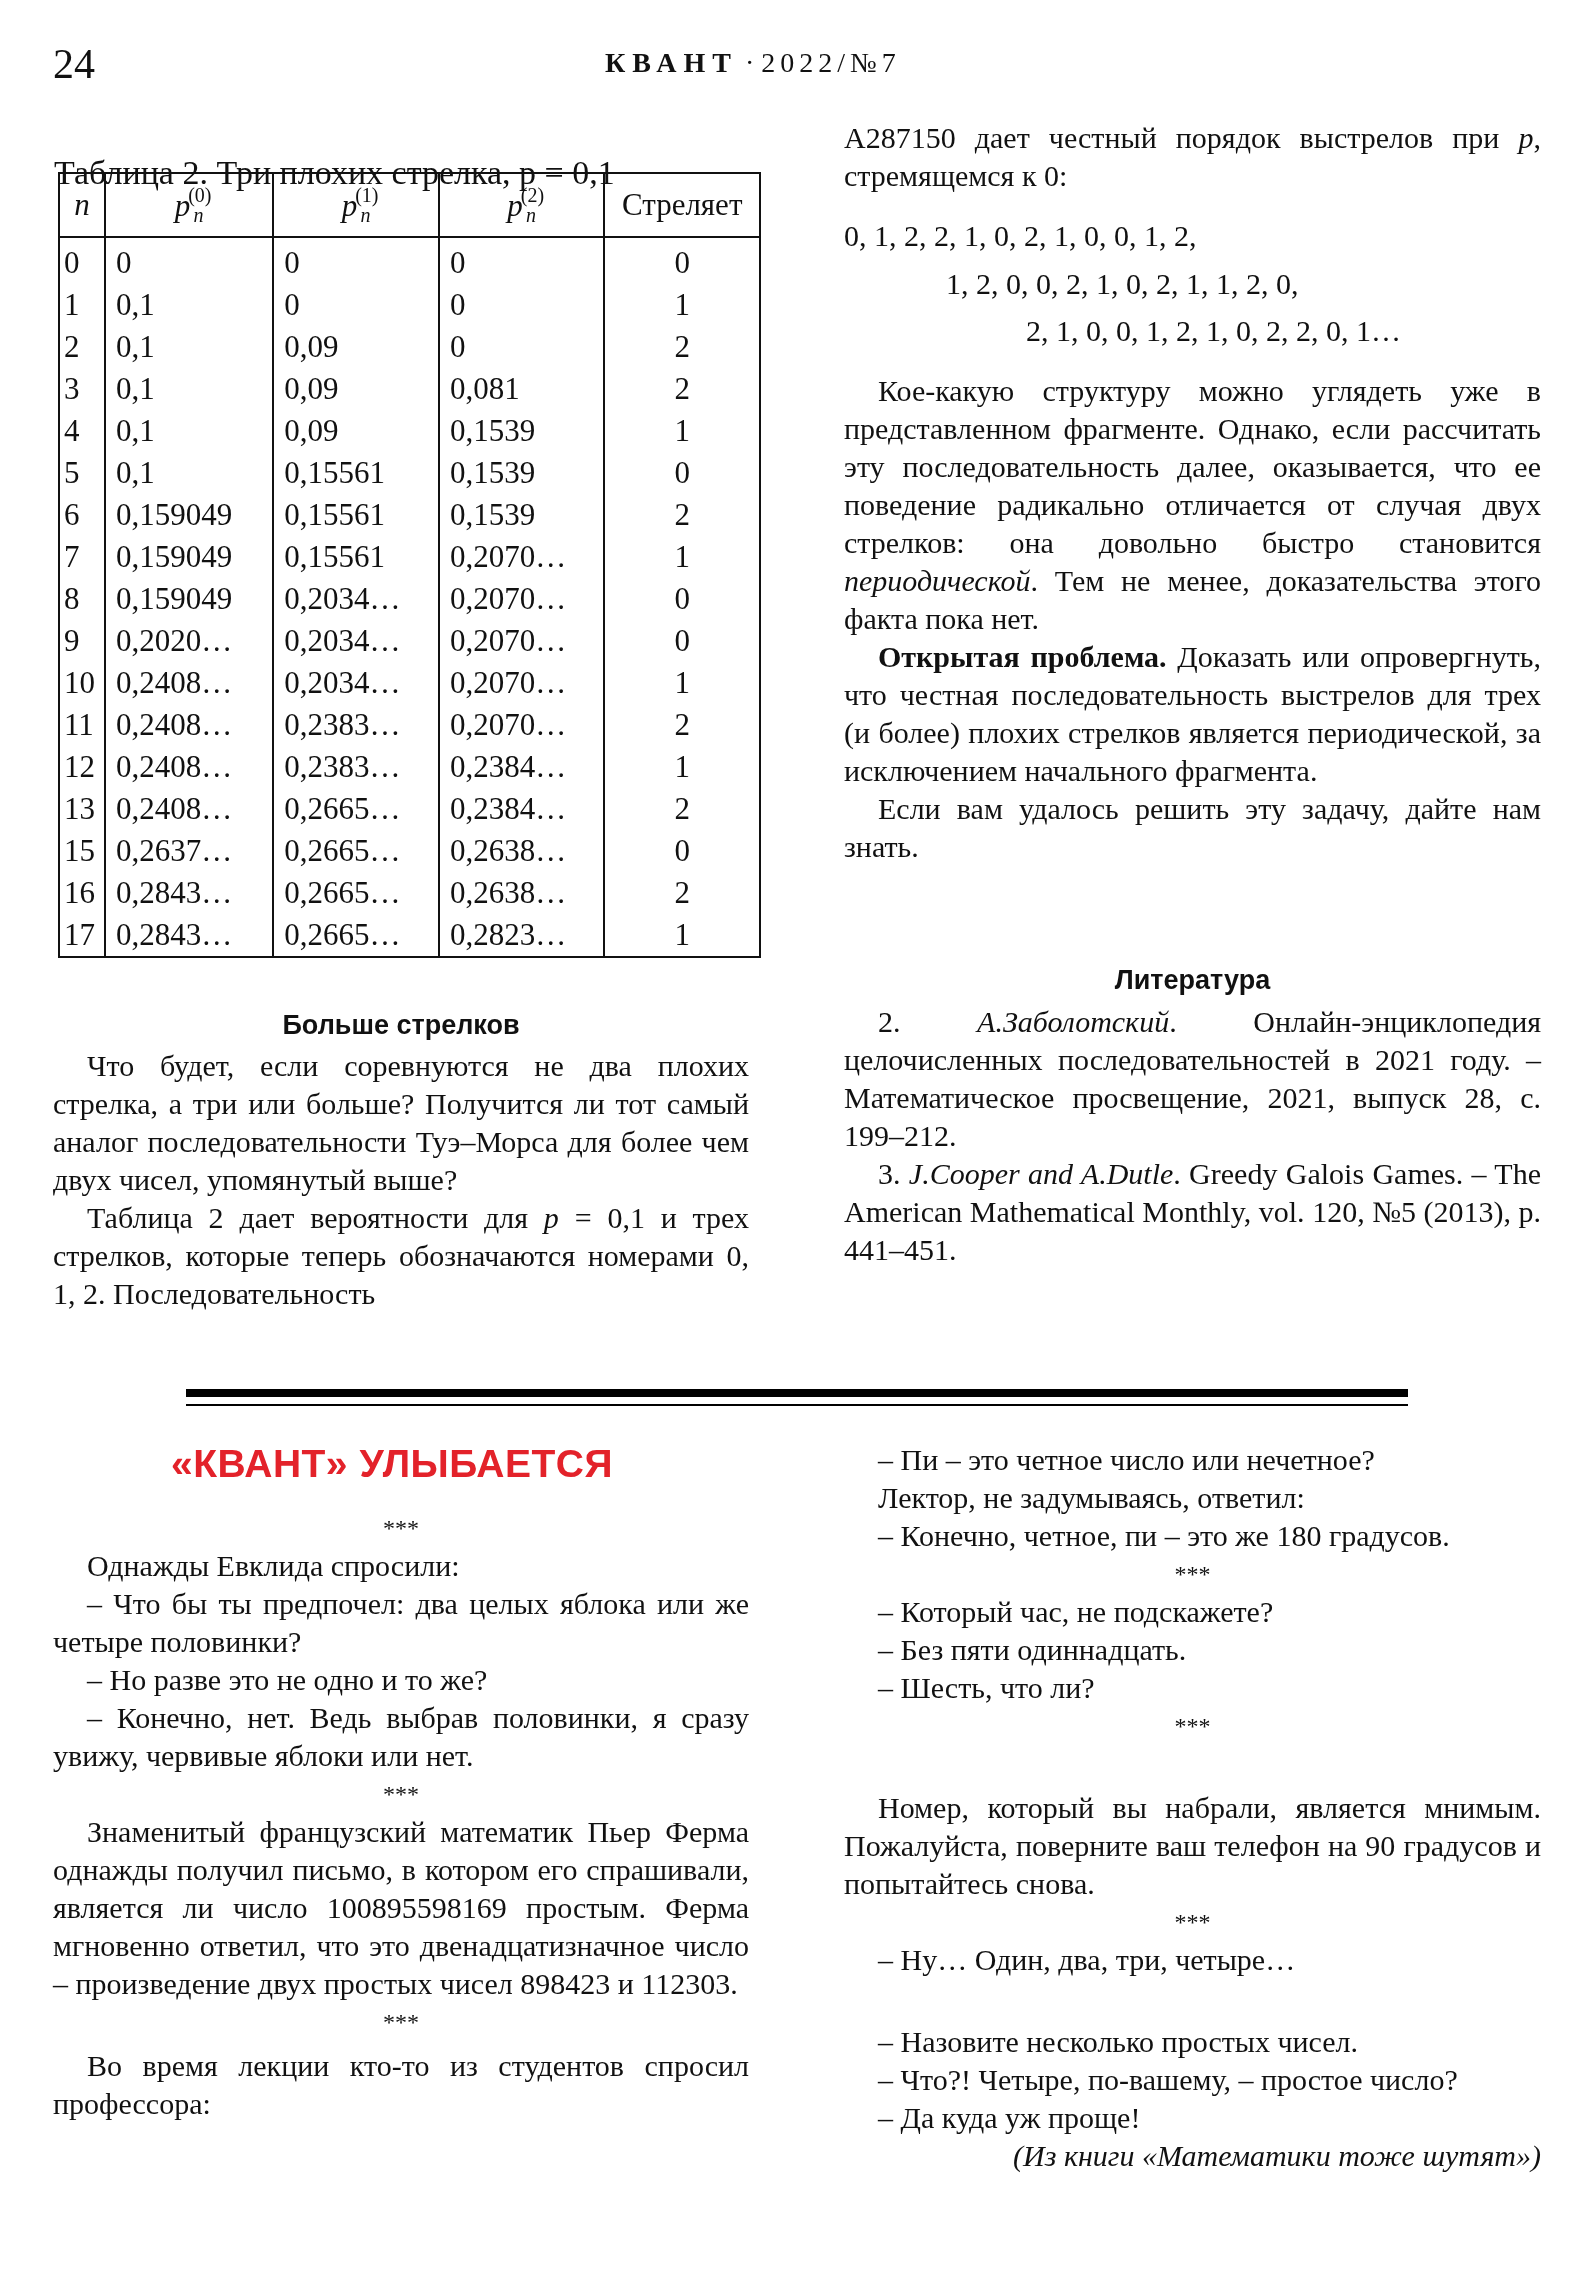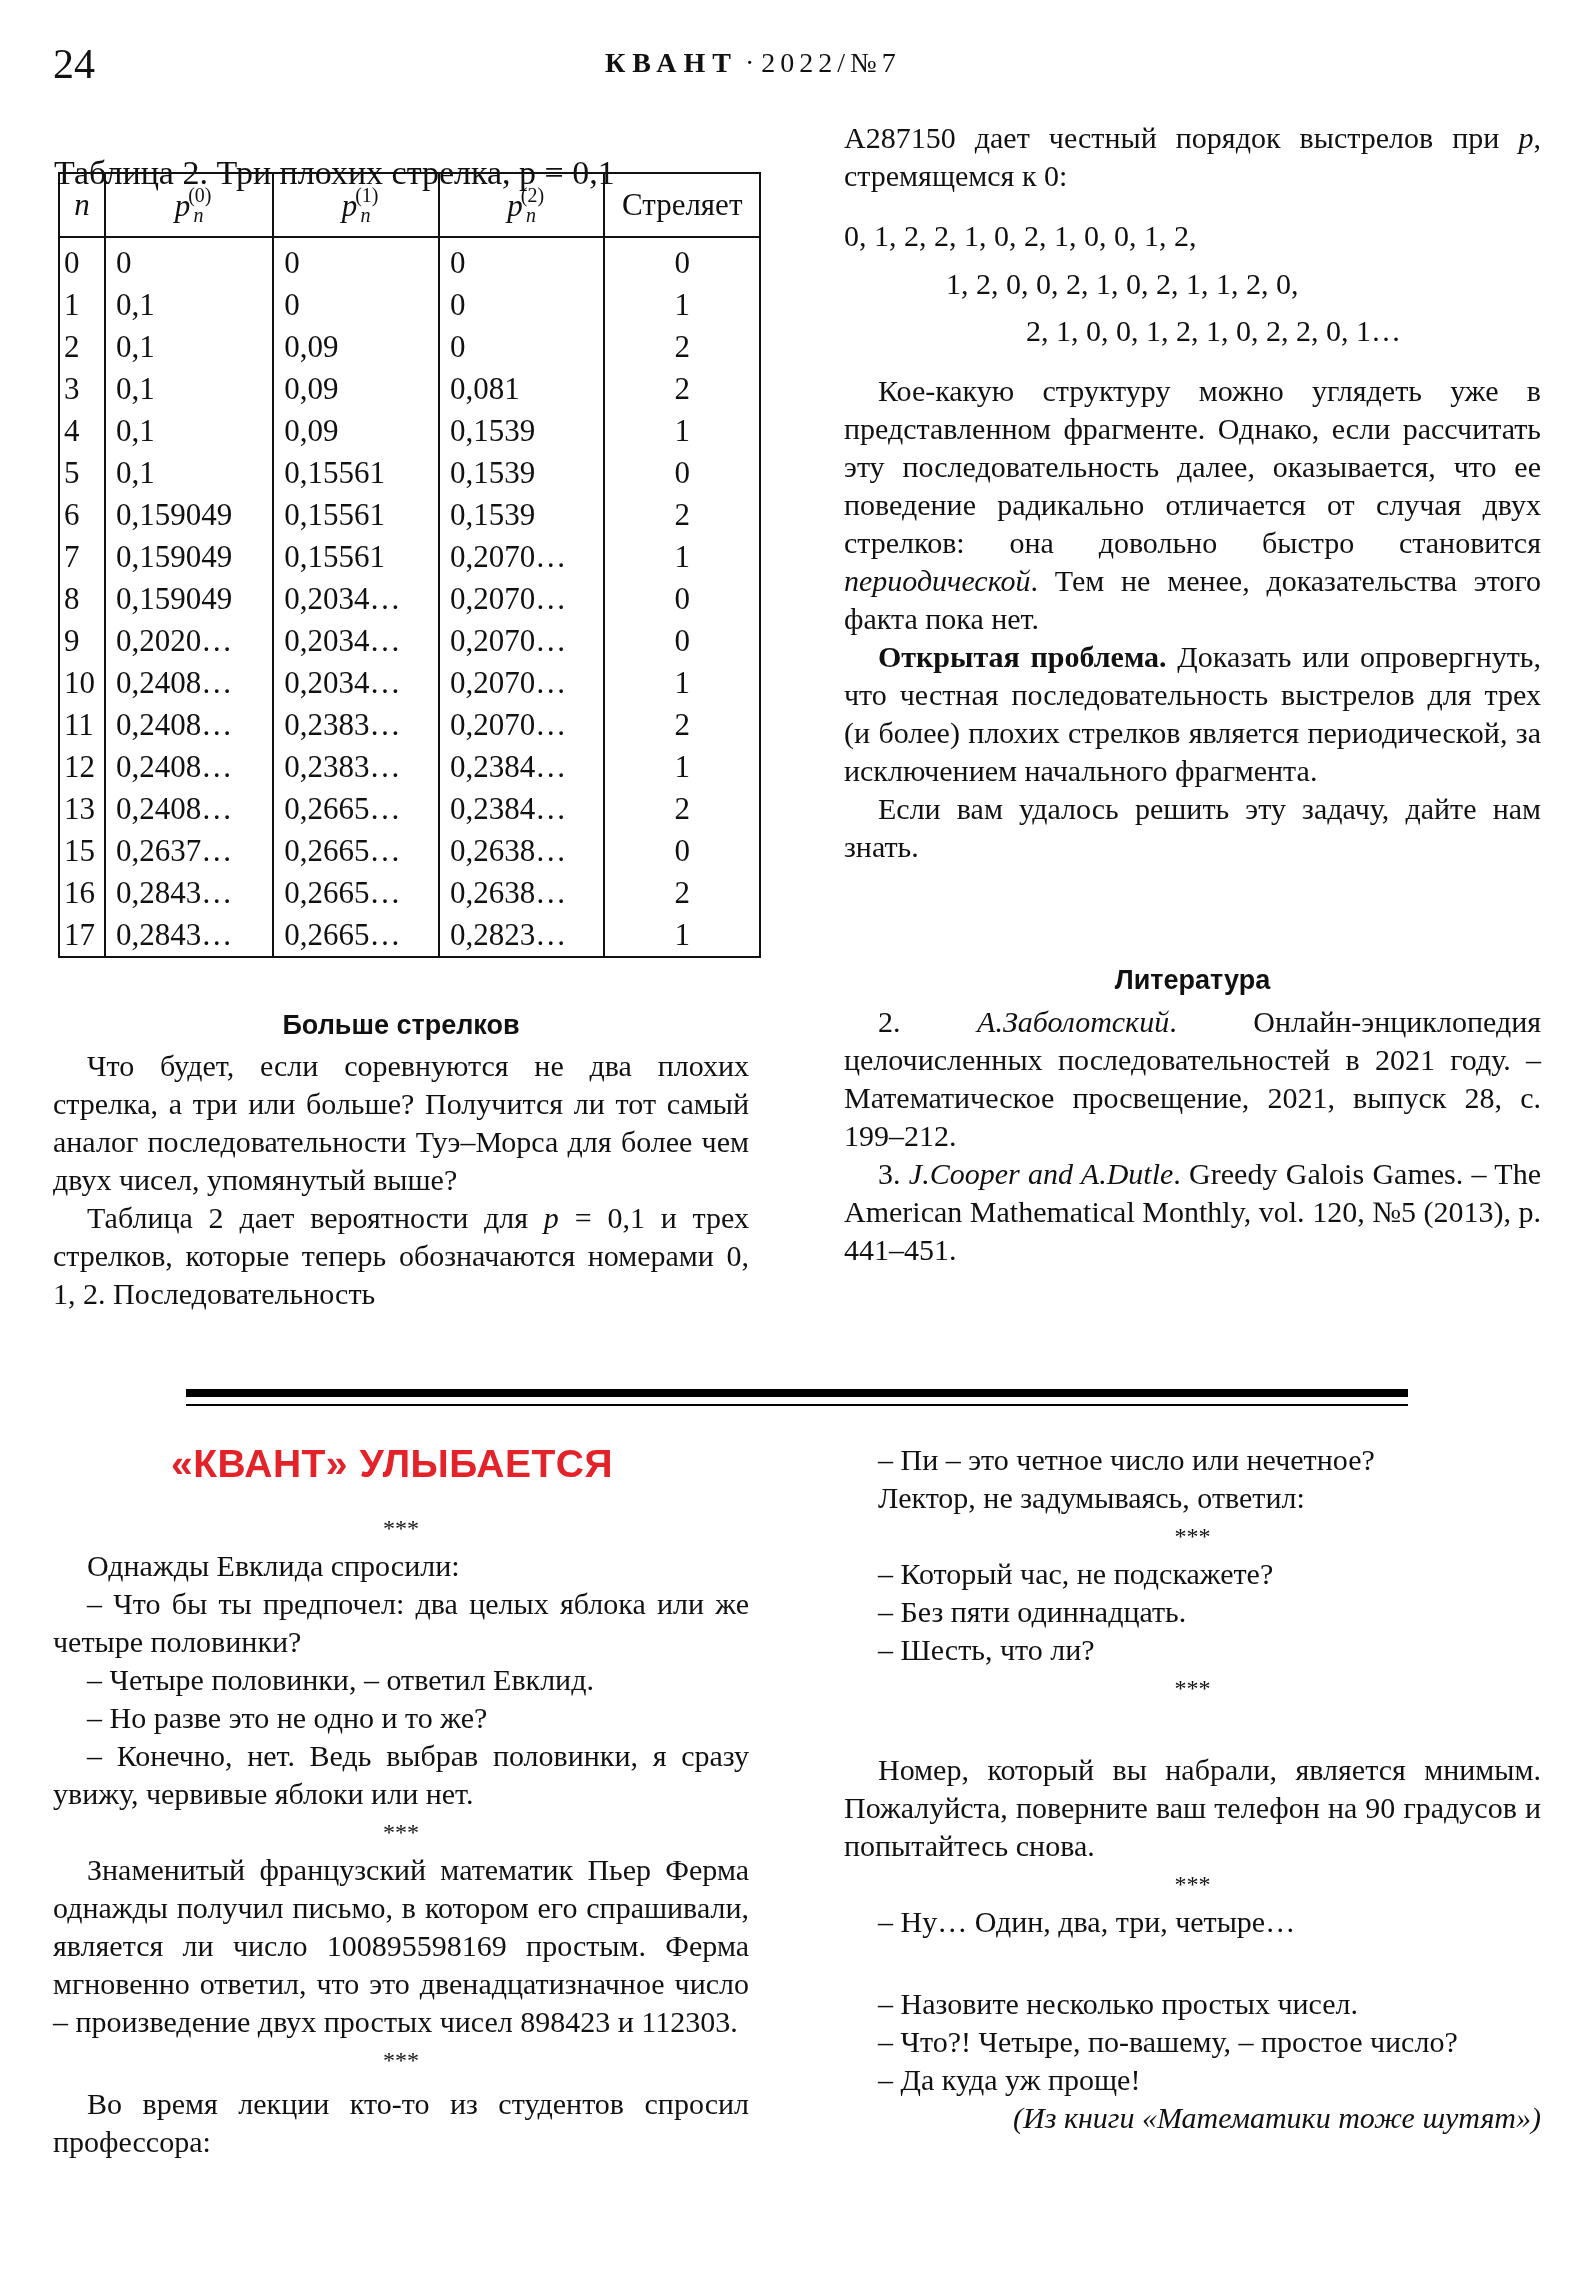--- a/index.html
+++ b/index.html
@@ -214,32 +214,32 @@
 
 <div class="abs rule-thick"></div>
 <div class="abs rule-thin"></div>
 
 <div class="abs red-title" id="red-title" style="color: rgb(227, 34, 42);">«КВАНТ» УЛЫБАЕТСЯ</div>
 
 <div class="abs col left-col" style="top:1509px;">
   <p class="stars">***</p>
   <p class="ind">Однажды Евклида спросили:</p>
   <p class="ind">– Что бы ты предпочел: два целых яблока или же четыре половинки?</p>
-  <p class="ind">– Четыре половинки, – ответил Евклид.</p>
   <p class="ind">– Но разве это не одно и то же?</p>
   <p class="ind">– Конечно, нет. Ведь выбрав половинки, я сразу увижу, червивые яблоки или нет.</p>
   <p class="stars">***</p>
   <p class="ind">Знаменитый французский математик Пьер Ферма однажды получил письмо, в котором его спрашивали, является ли число 100895598169 простым. Ферма мгновенно ответил, что это двенадцатизначное число – произведение двух простых чисел 898423 и 112303.</p>
   <p class="stars">***</p>
   <p class="ind" style="margin-top:6px;">Во время лекции кто-то из студентов спросил профессора:</p>
 </div>
 
 <div class="abs col right-col" style="top:1441px;">
   <p class="ind">– Пи – это четное число или нечетное?</p>
   <p class="ind">Лектор, не задумываясь, ответил:</p>
+  <p class="ind">– Конечно, четное, пи – это же 180 градусов.</p>
   <p class="stars">***</p>
   <p class="ind">– Который час, не подскажете?</p>
   <p class="ind">– Без пяти одиннадцать.</p>
   <p class="ind">– Шесть, что ли?</p>
   <p class="stars">***</p>
   <p class="ind" style="margin-top:44px;">Номер, который вы набрали, является мнимым. Пожалуйста, поверните ваш телефон на 90 градусов и попытайтесь снова.</p>
   <p class="stars">***</p>
   <p class="ind">– Ну… Один, два, три, четыре…</p>
   <p class="ind" style="margin-top:44px;">– Назовите несколько простых чисел.</p>
   <p class="ind">– Что?! Четыре, по-вашему, – простое число?</p>

